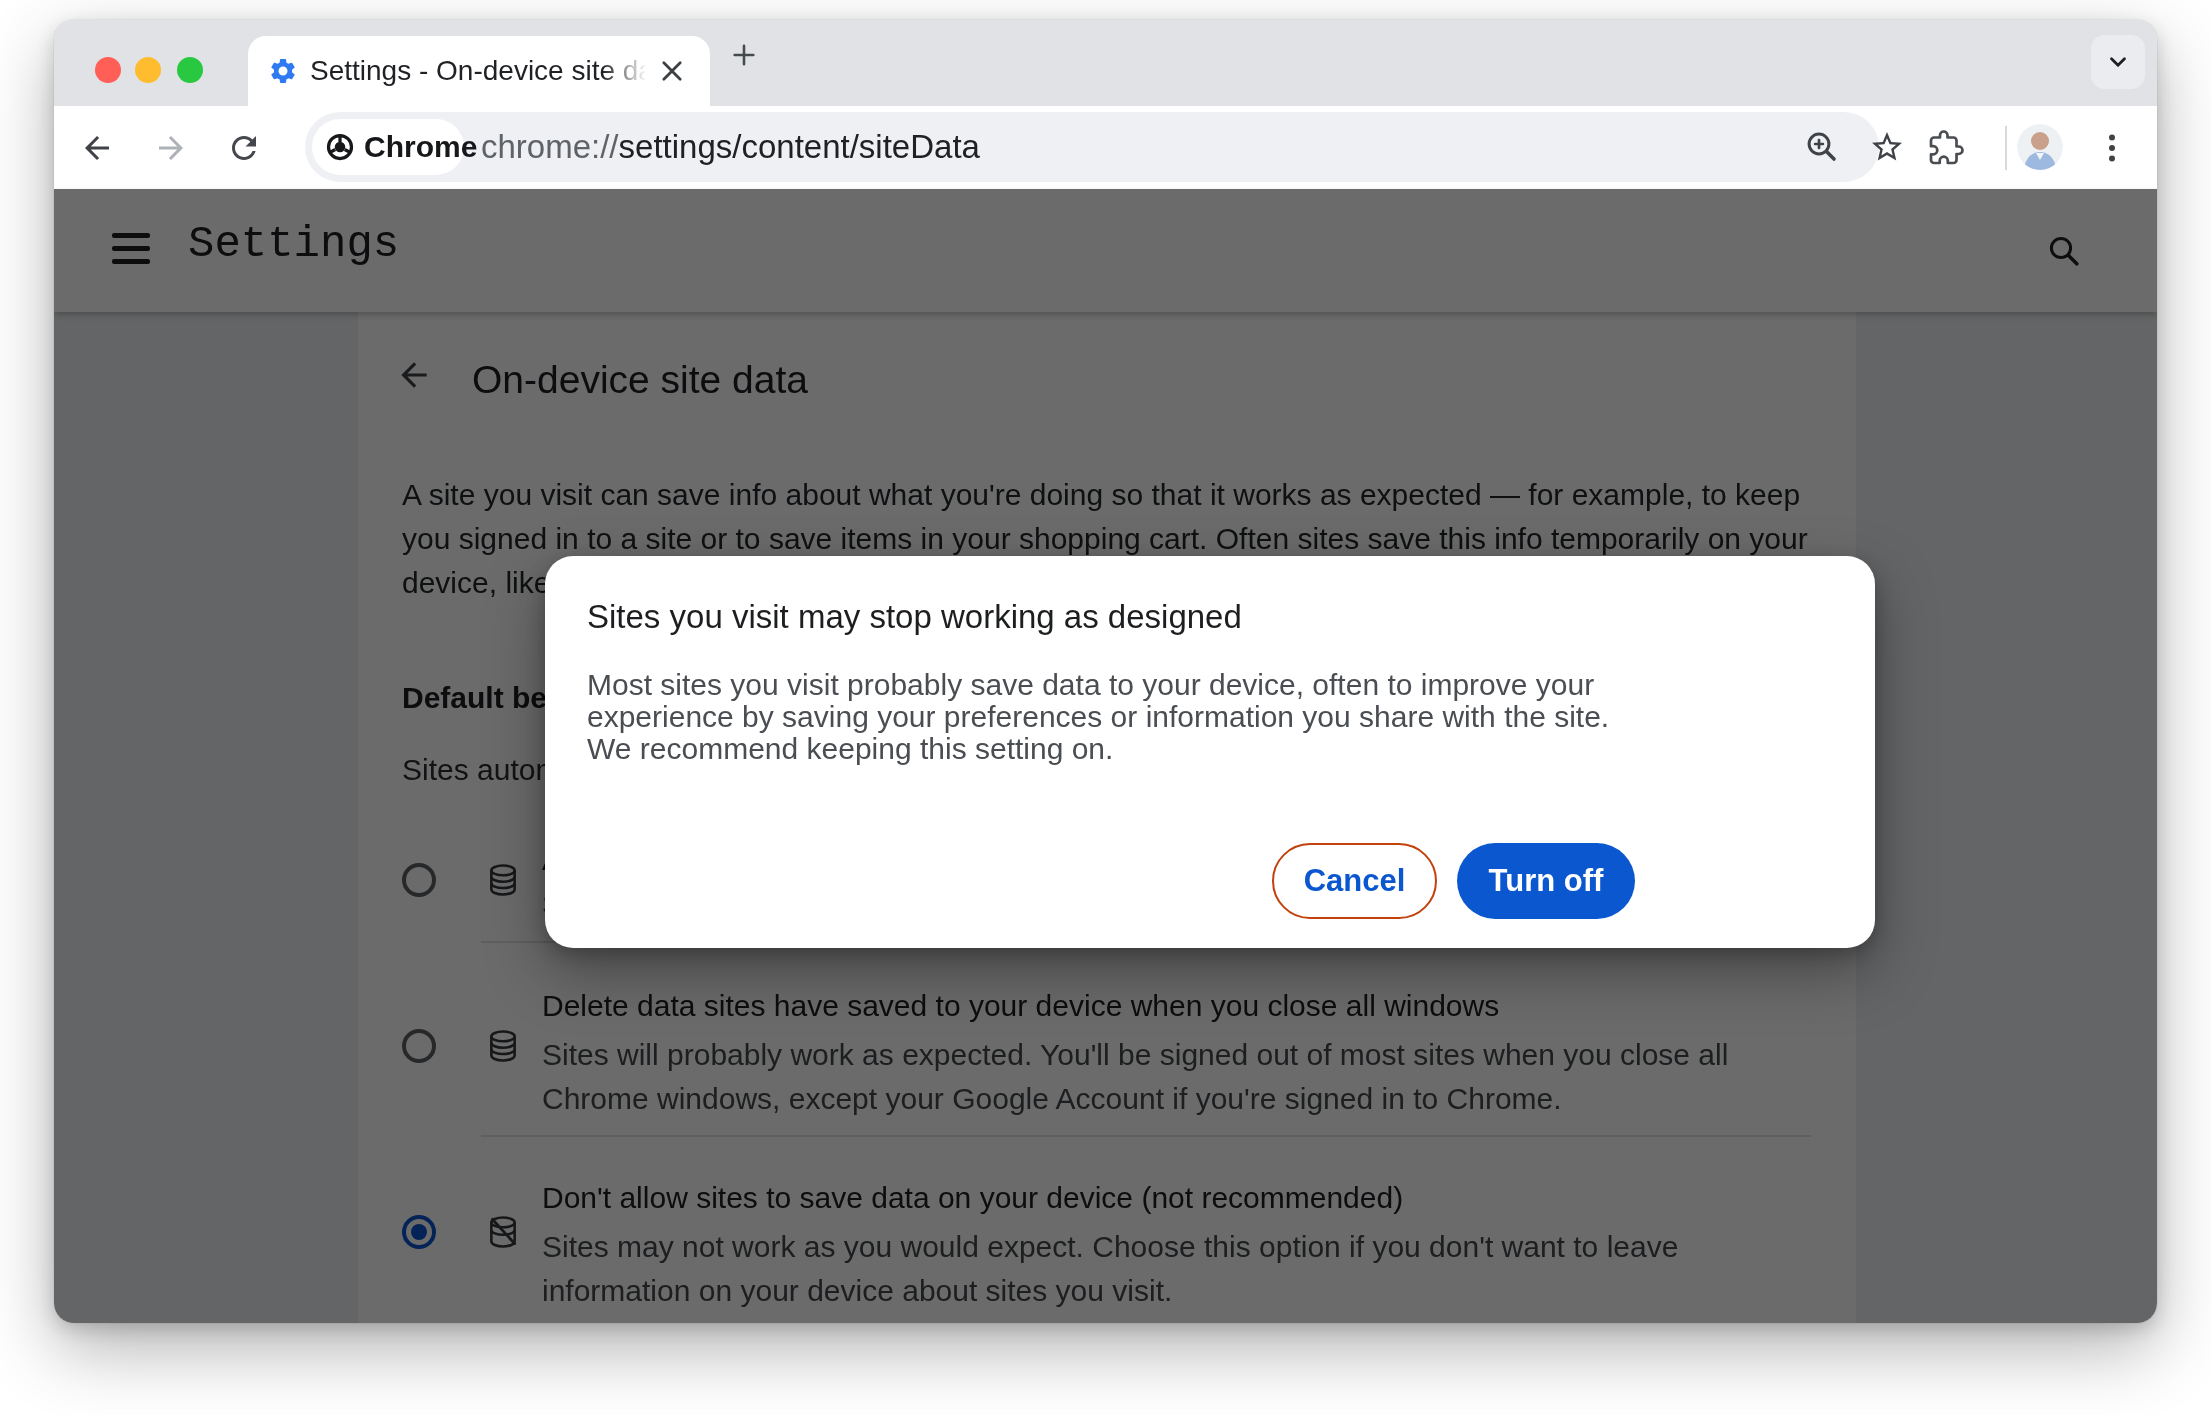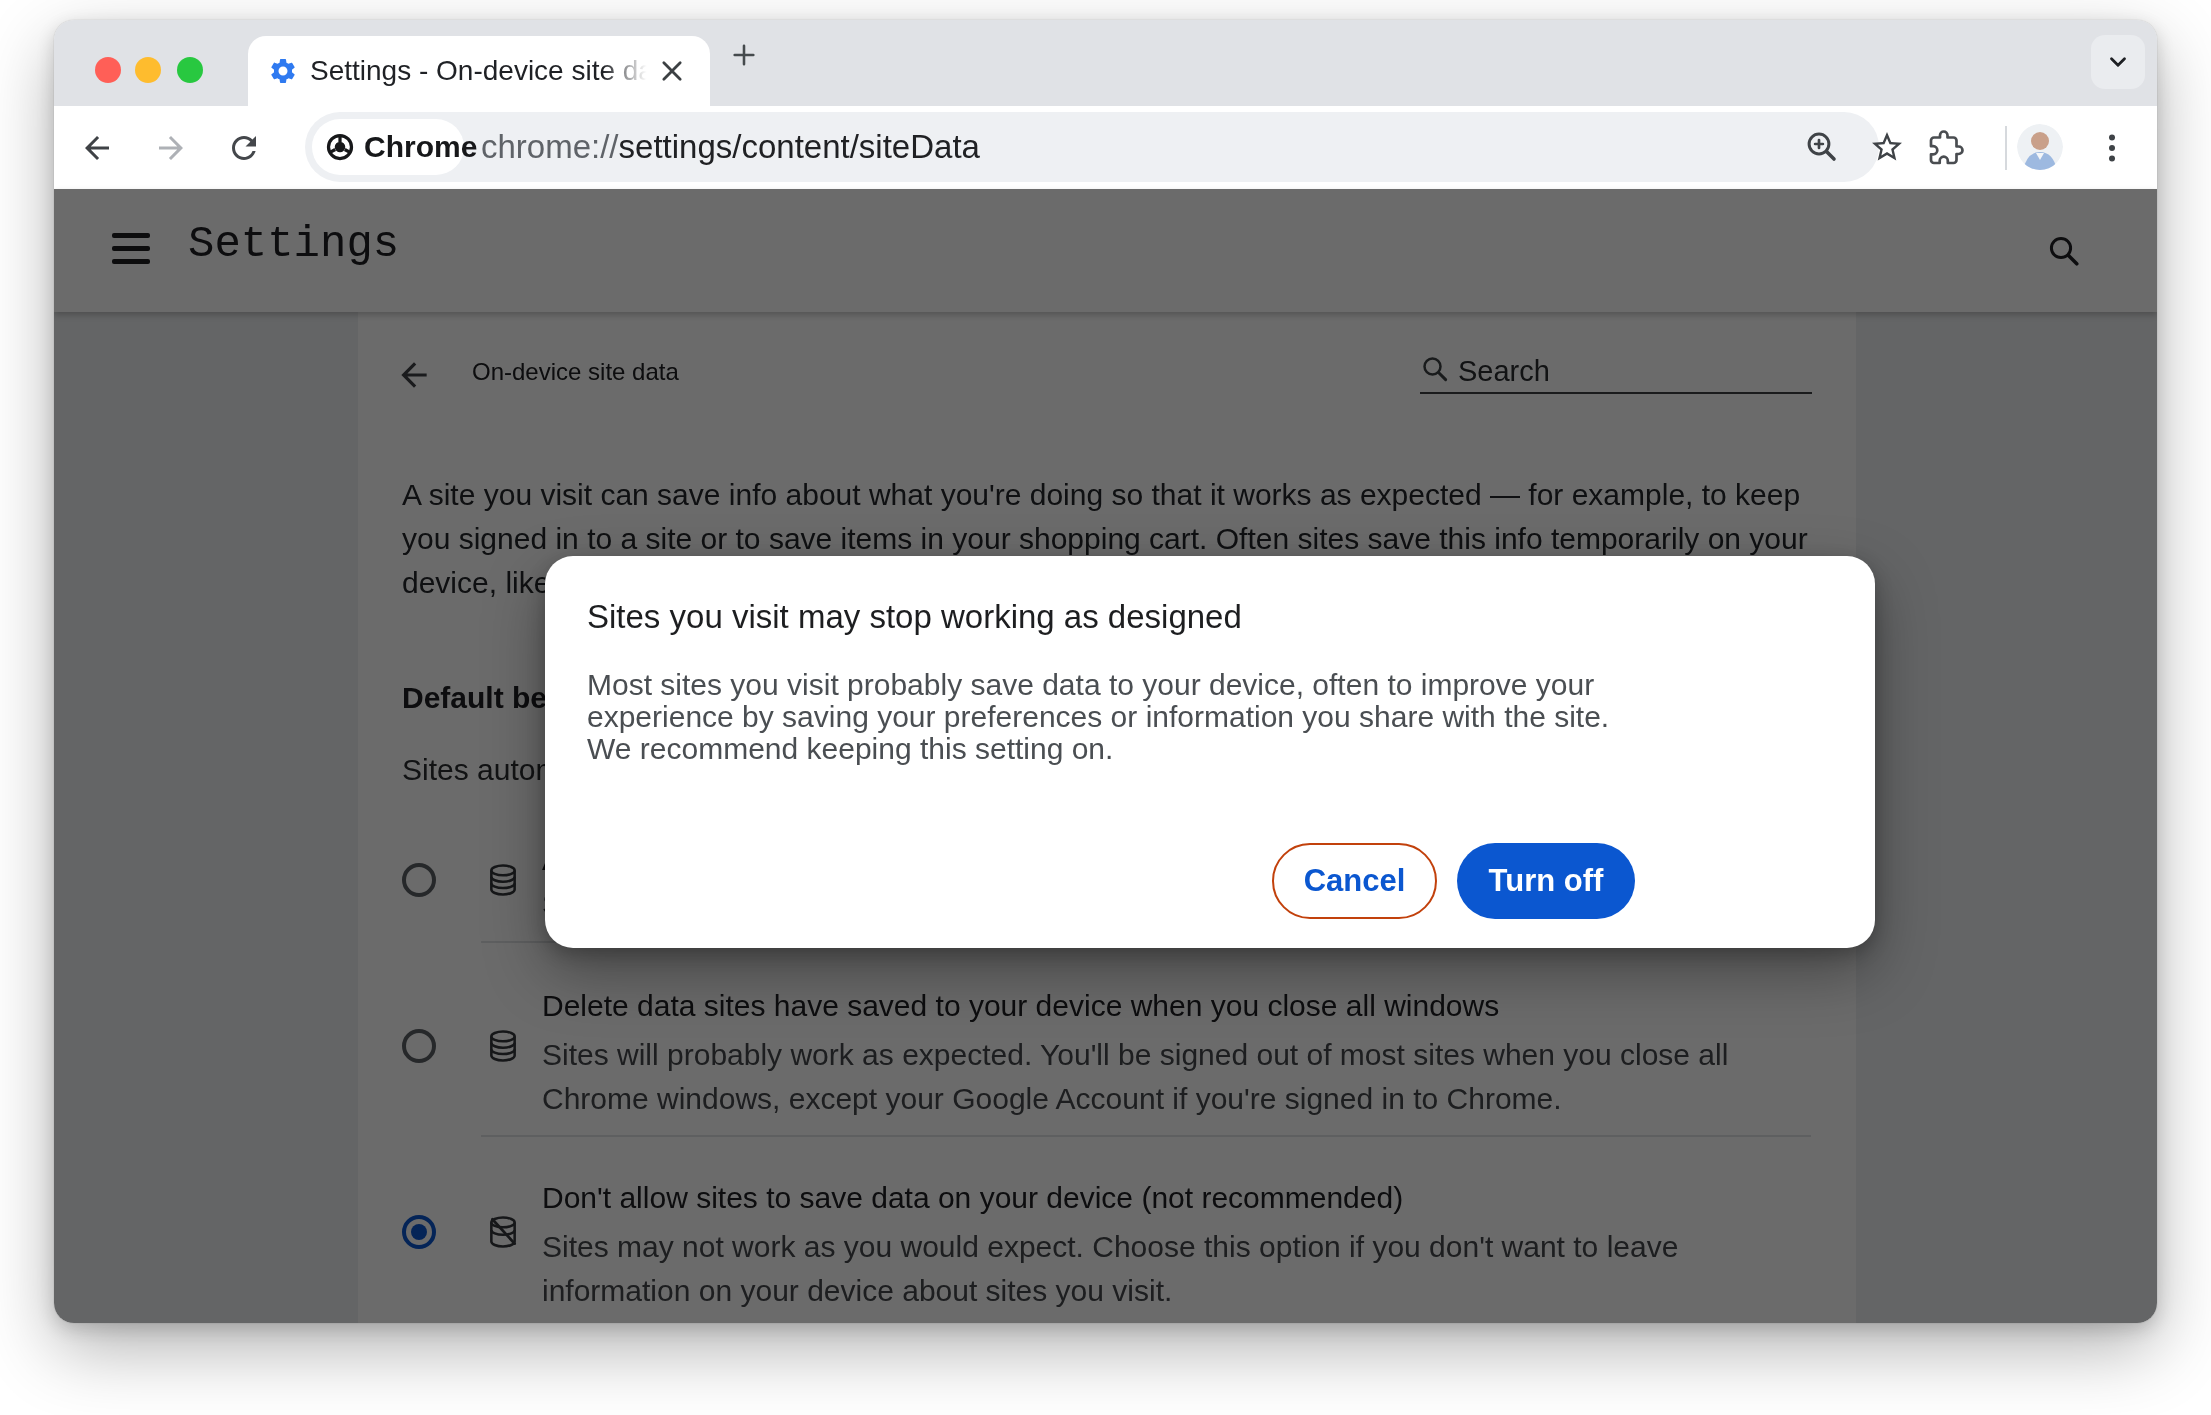--- a/index.html
+++ b/index.html
@@ -69,21 +69,21 @@
   }
   .hamburger{position:absolute;left:58px;top:44px;width:38px;height:32px;}
   .hamburger span{display:block;height:5px;border-radius:2px;background:#1f2023;margin-bottom:8px;}
   .settings-title{position:absolute;left:134px;top:30px;font-size:44px;font-weight:500;color:#202124;}
   .header-search{position:absolute;left:1992px;top:44px;width:36px;height:36px;}
 
   .card{
     position:absolute;left:304px;top:123px;width:1498px;height:1011px;background:#ffffff;
   }
   .subpage-back{position:absolute;left:37px;top:44px;width:38px;height:38px;}
-  .subpage-title{position:absolute;left:114px;top:46px;font-size:24px;color:#202124;}
+  .subpage-title{position:absolute;left:114px;top:46px;font-size:39px;color:#202124;}
   .card-search{position:absolute;left:1062px;top:38px;width:392px;height:42px;border-bottom:2px solid #3e4144;}
   .card-search-icon{position:absolute;left:0;top:4px;width:30px;height:30px;}
   .card-search-text{position:absolute;left:38px;top:5px;font-size:29px;color:#2b2e31;}
   .intro{position:absolute;left:44px;top:161px;width:1420px;font-size:30px;line-height:44px;color:#24272b;}
   .sect-label{position:absolute;left:44px;top:369px;font-size:30px;font-weight:700;color:#202124;}
   .sect-desc{position:absolute;left:44px;top:441px;font-size:30px;color:#2b2e31;}
 
   .radio{position:absolute;left:44px;width:34px;height:34px;border-radius:50%;box-sizing:border-box;border:4px solid #5c6065;}
   .radio.selected{border-color:#0b57d0;}
   .radio.selected::after{
@@ -205,27 +205,20 @@
         <path d="M15 15 L20.5 20.5" stroke="#202124" stroke-width="2.4" stroke-linecap="round"></path>
       </svg>
     </div>
 
     <div class="card">
       <svg class="subpage-back" viewBox="0 0 24 24">
         <path fill="#3f4246" d="M20,11H7.83l5.59-5.59L12,4l-8,8l8,8l1.41-1.41L7.83,13H20V11z"></path>
       </svg>
       <div class="subpage-title">On-device site data</div>
 
-      <div class="card-search">
-        <svg class="card-search-icon" viewBox="0 0 24 24">
-          <circle cx="10" cy="10" r="6.4" fill="none" stroke="#3c4043" stroke-width="2"></circle>
-          <path d="M15 15 L20.5 20.5" stroke="#3c4043" stroke-width="2.4" stroke-linecap="round"></path>
-        </svg>
-        <span class="card-search-text">Search</span>
-      </div>
 
       <div class="intro">A site you visit can save info about what you're doing so that it works as expected — for example, to keep you signed in to a site or to save items in your shopping cart. Often sites save this info temporarily on your device, like in cookies.</div>
       <div class="sect-label">Default behavior</div>
       <div class="sect-desc">Sites automatically follow this setting when you visit them</div>
 
       <div class="radio" style="top:551px"></div>
       <svg class="opt-icon" style="top:550px" viewBox="0 0 34 34">
         <ellipse cx="17" cy="8" rx="11" ry="4.6" fill="none" stroke="#35383c" stroke-width="2.4"></ellipse>
         <path d="M6 8 L6 26 A11 4.6 0 0 0 28 26 L28 8" fill="none" stroke="#35383c" stroke-width="2.4"></path>
         <path d="M6 14 A11 4.6 0 0 0 28 14 M6 20 A11 4.6 0 0 0 28 20" fill="none" stroke="#35383c" stroke-width="2.4"></path>

